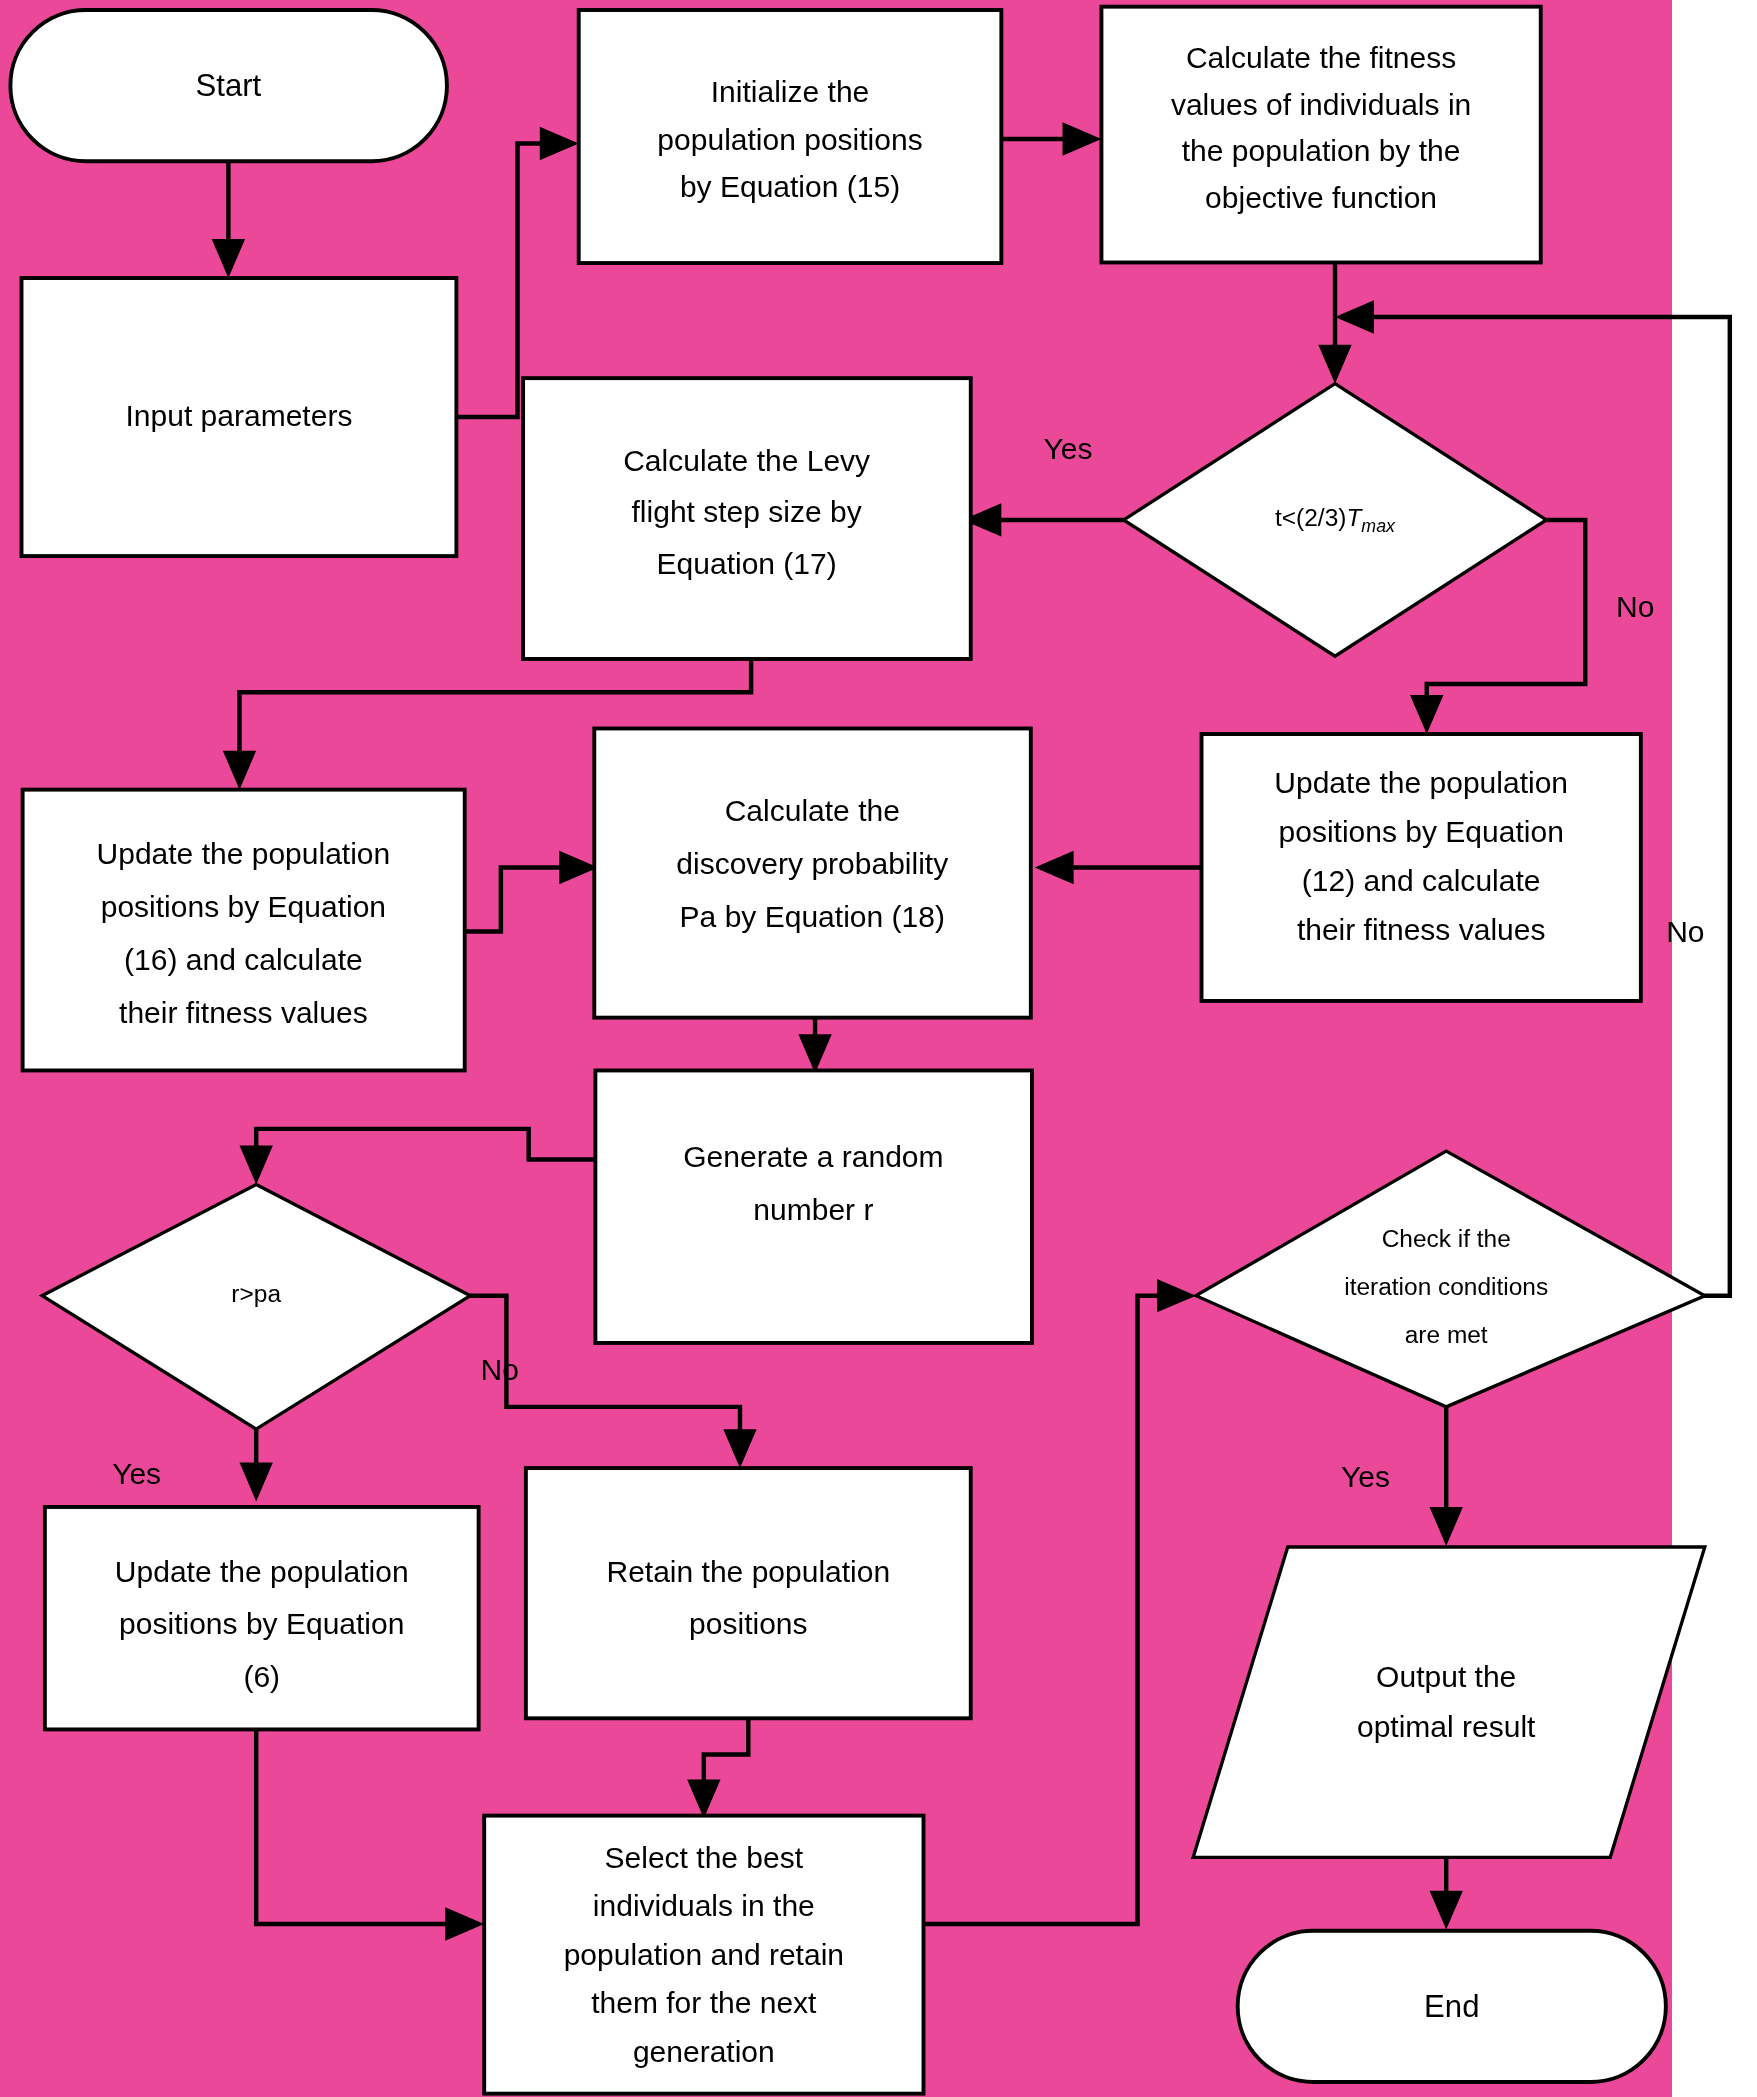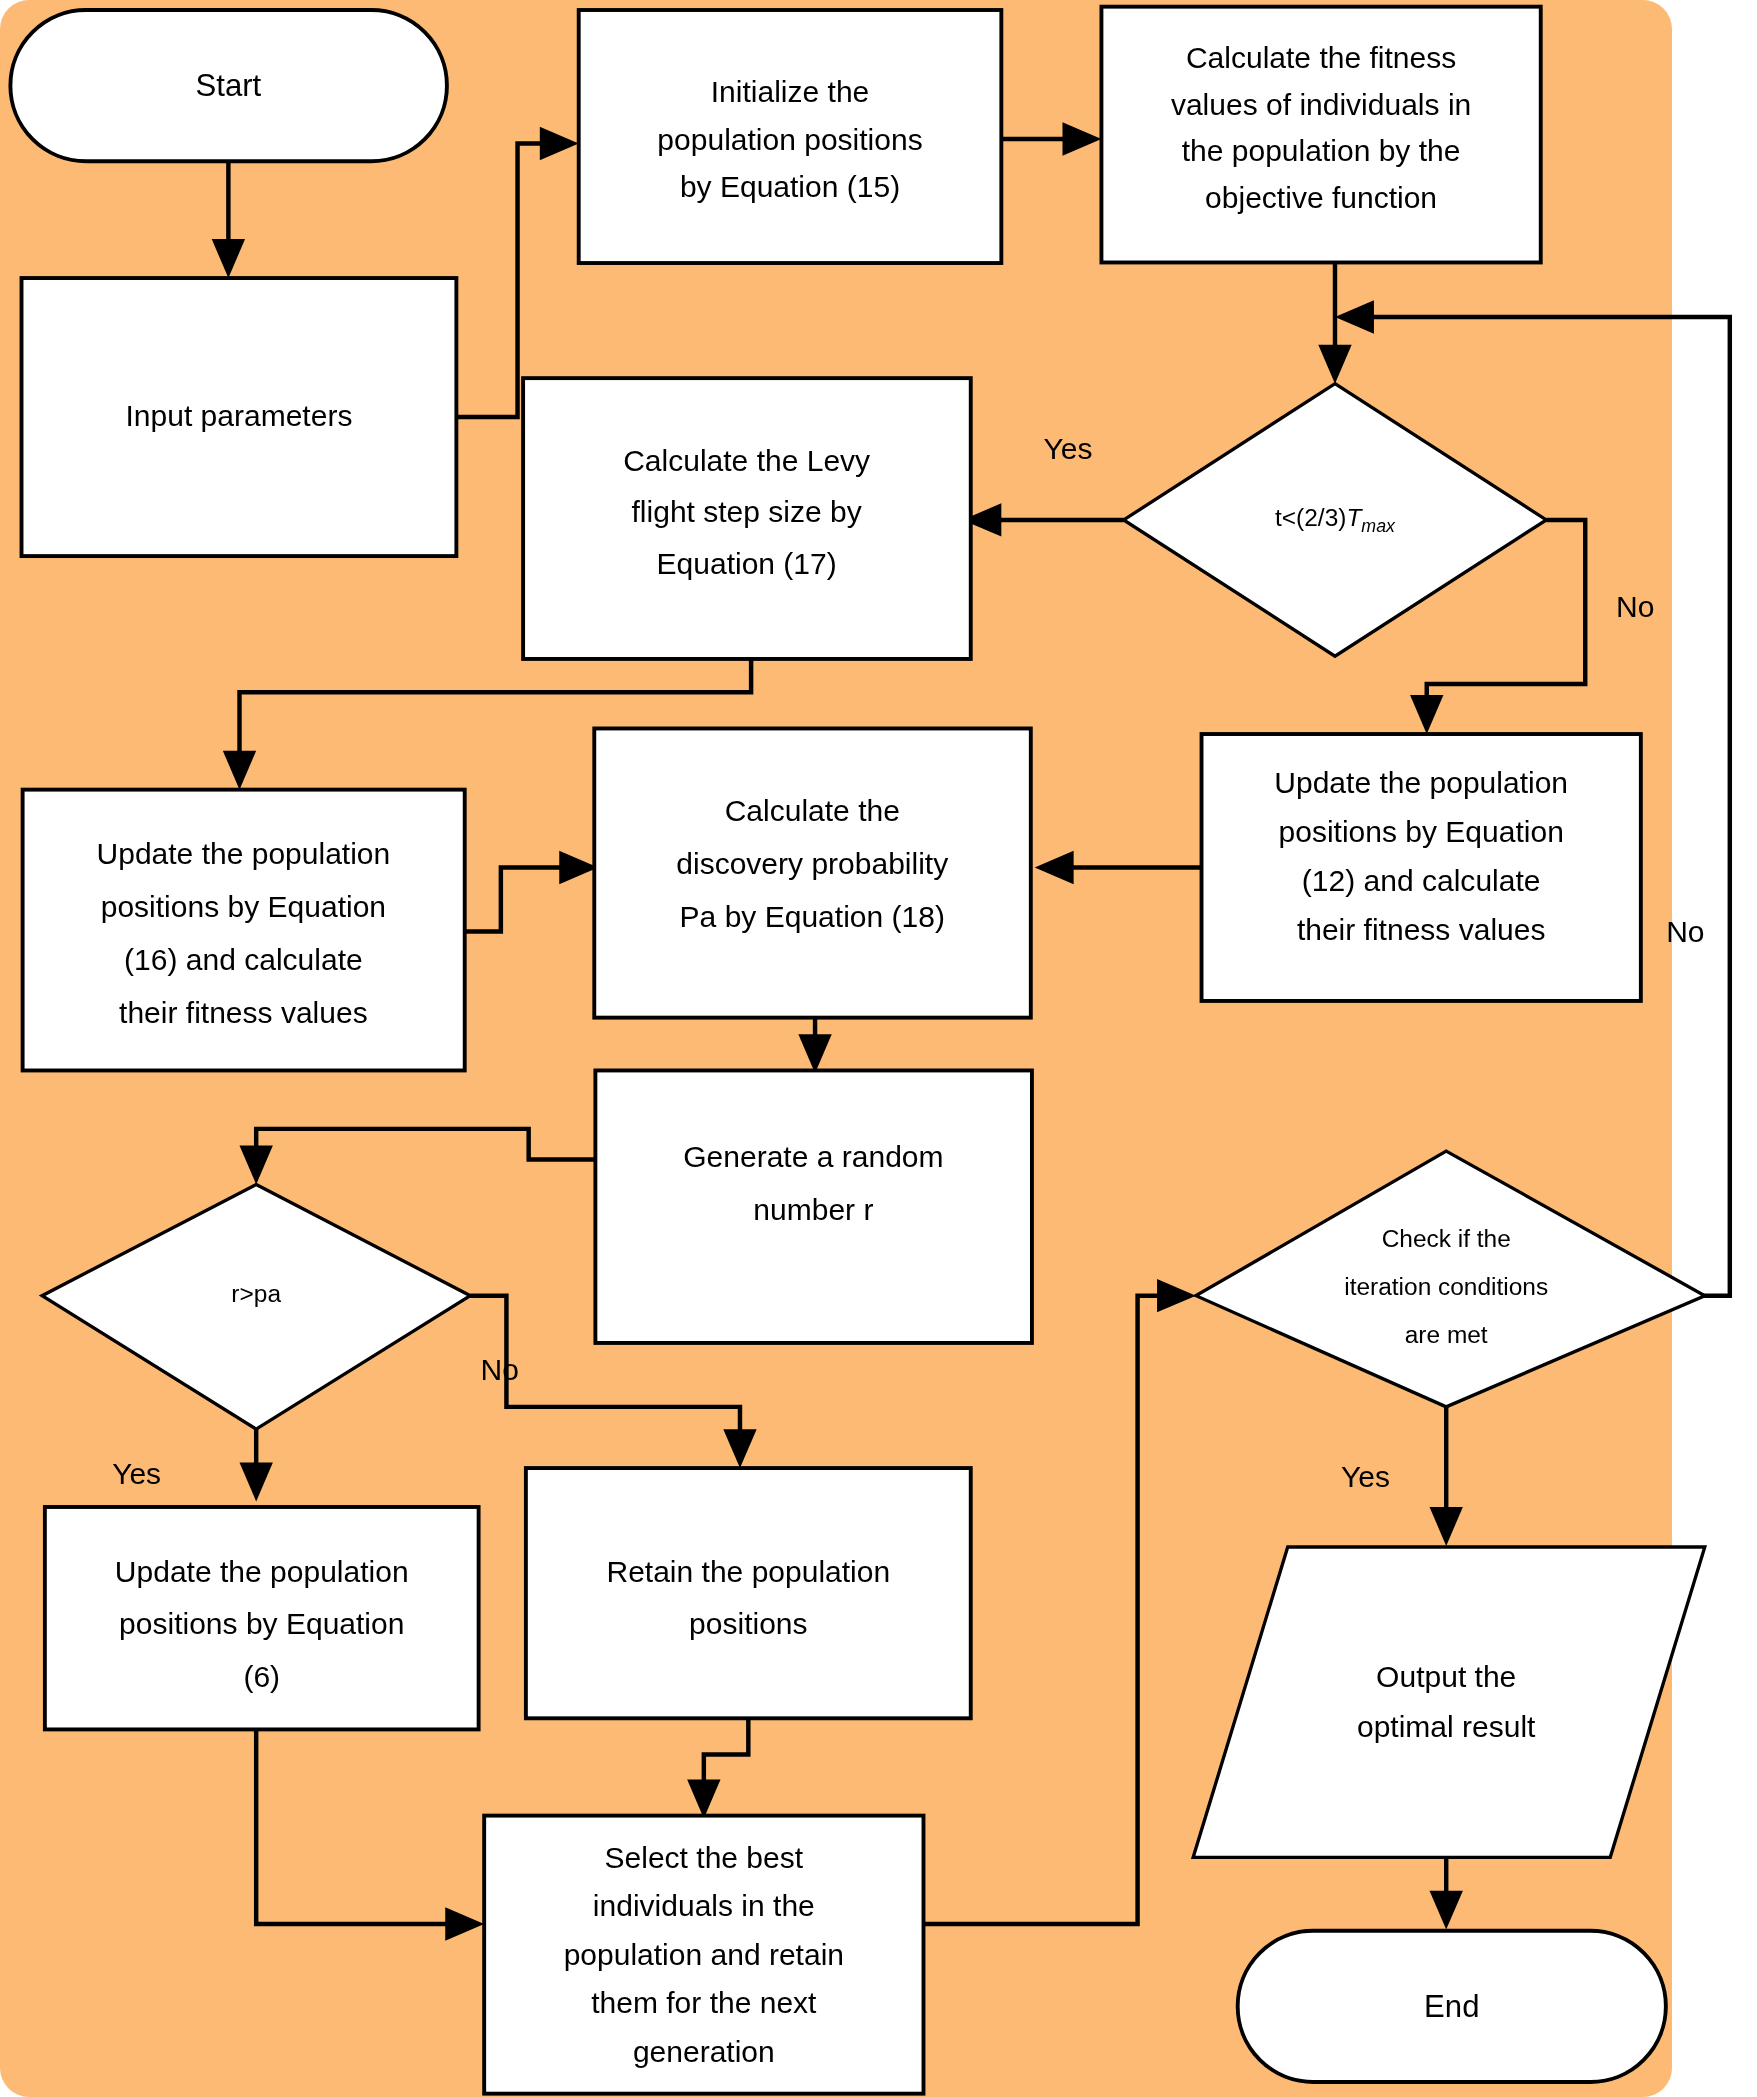--- a/index.html
+++ b/index.html
@@ -4,23 +4,22 @@
 <style>
   html, body {
     margin: 0;
     padding: 0;
     background: #ffffff;
   }
   #flowchart-root {
     position: relative;
     width: 1672px;
     height: 2097px;
-    background: #fdba74;
-    font-family: "Liberation Sans", sans-serif;
-    border-radius: 29px;
+    background: #ec4899;
+    font-family: "Liberation Sans", sans-serif;
   }
   svg#flow-svg {
     position: absolute;
     top: 0;
     left: 0;
     width: 1758px;
     height: 2097px;
     display: block;
   }
   .shape-outline {

